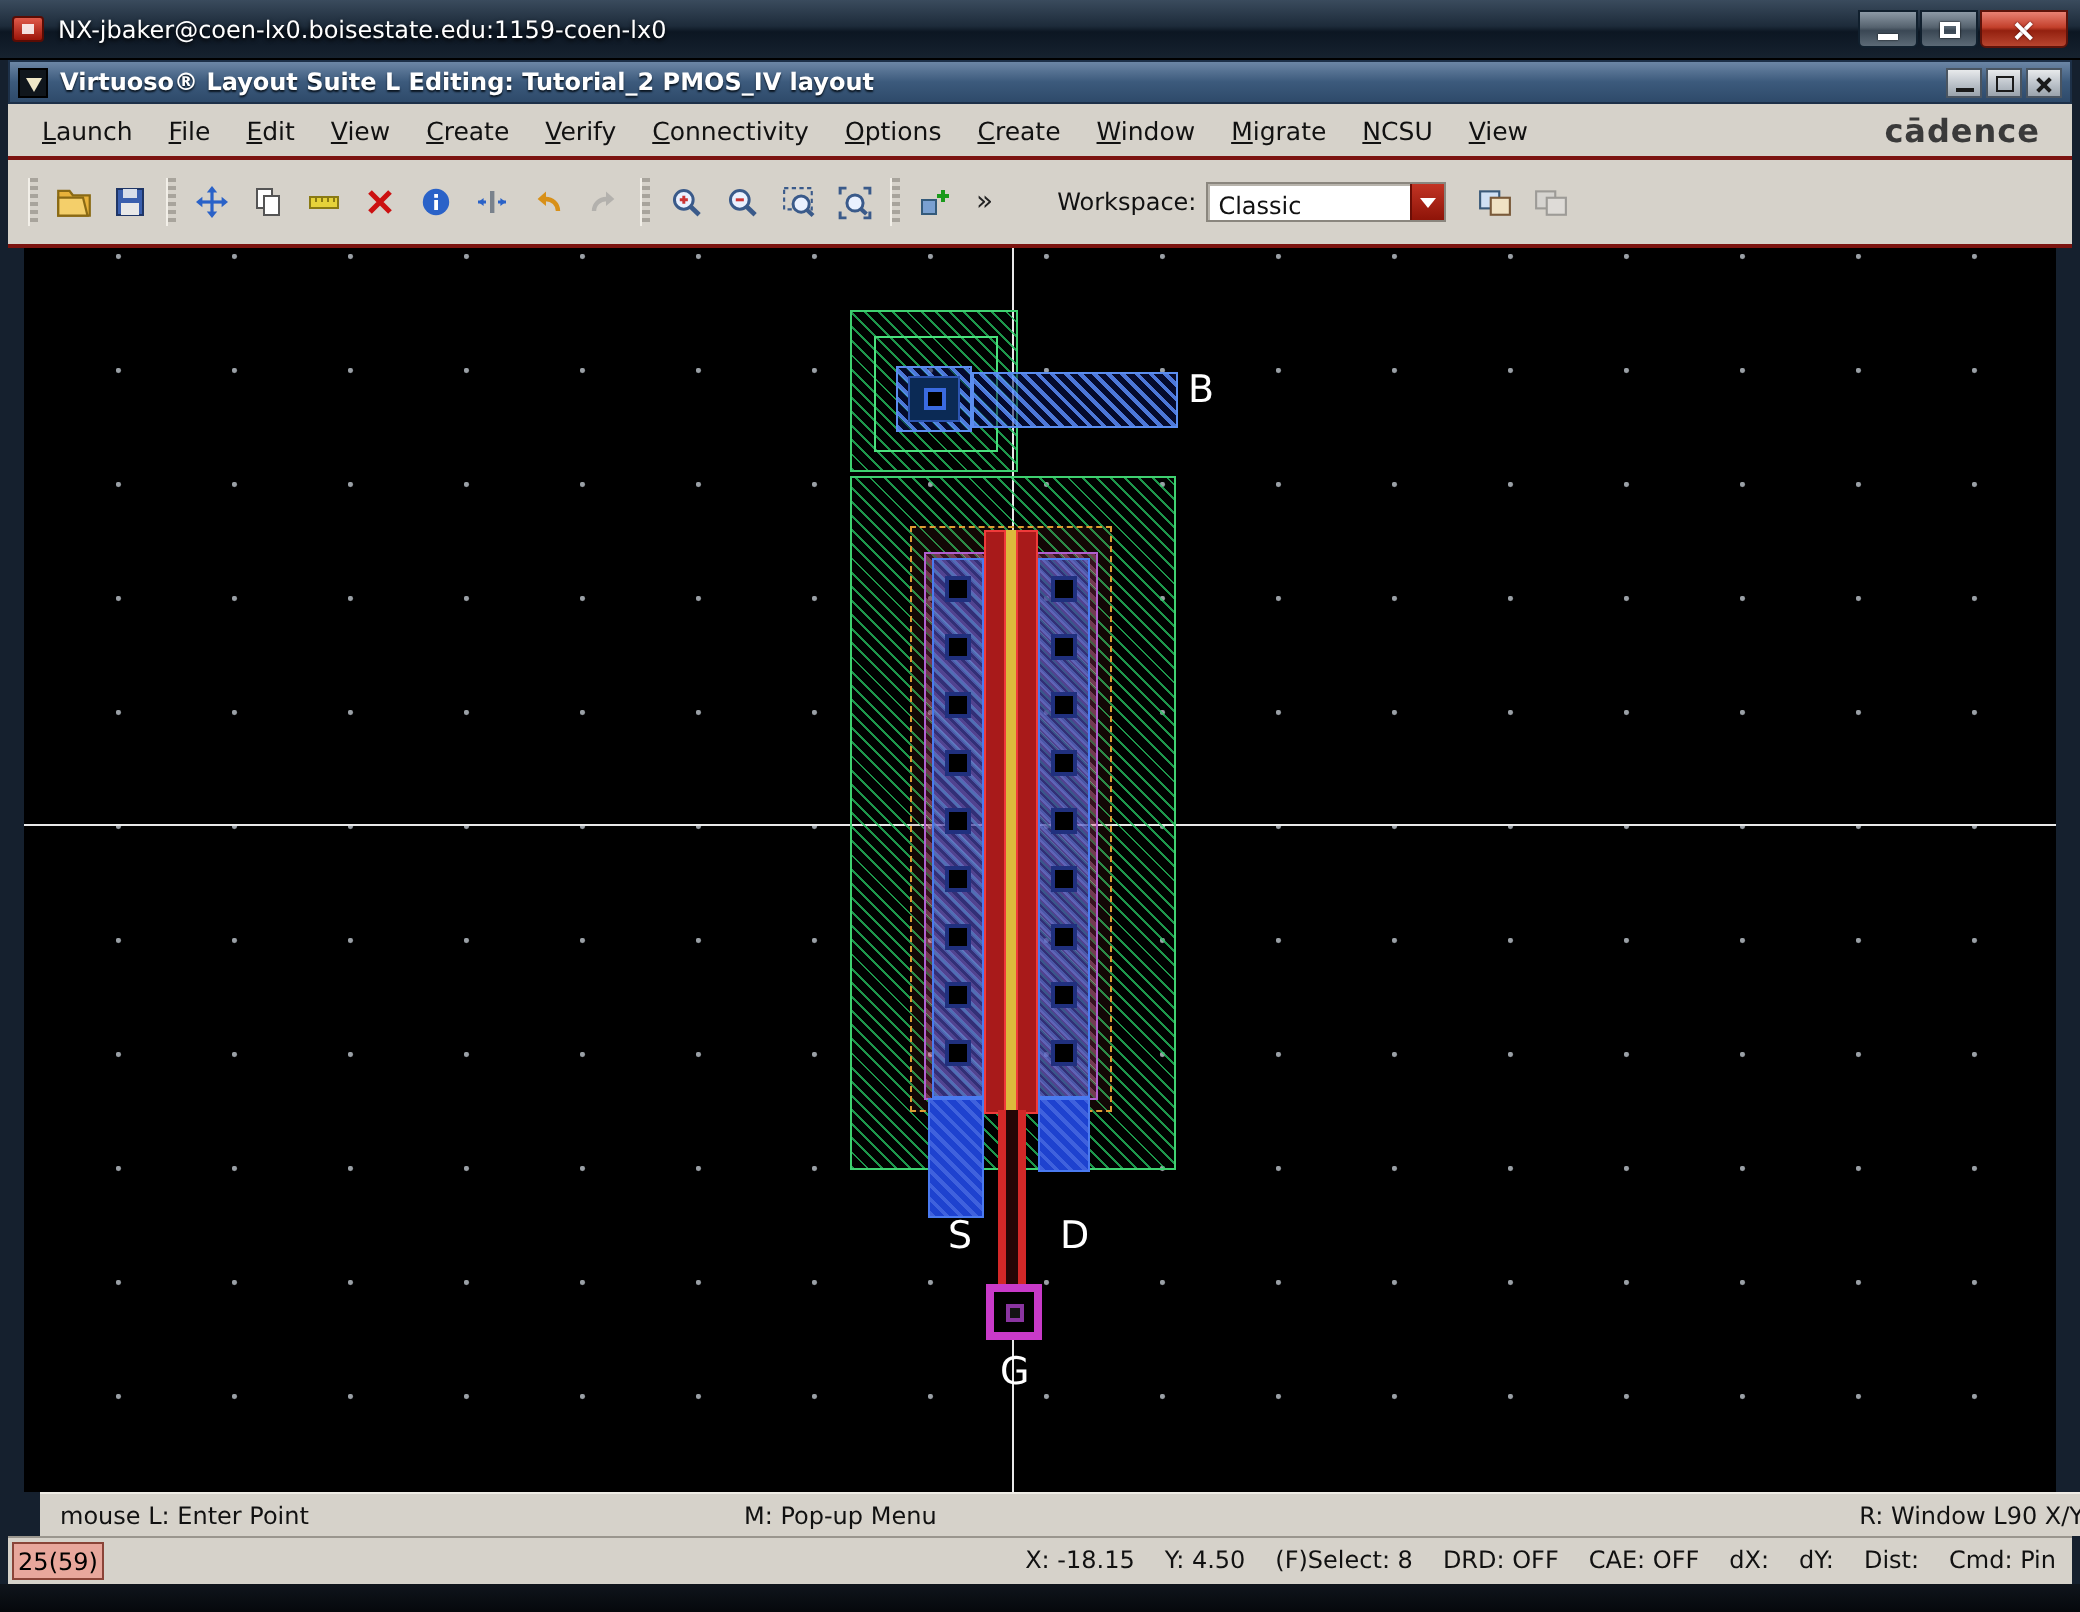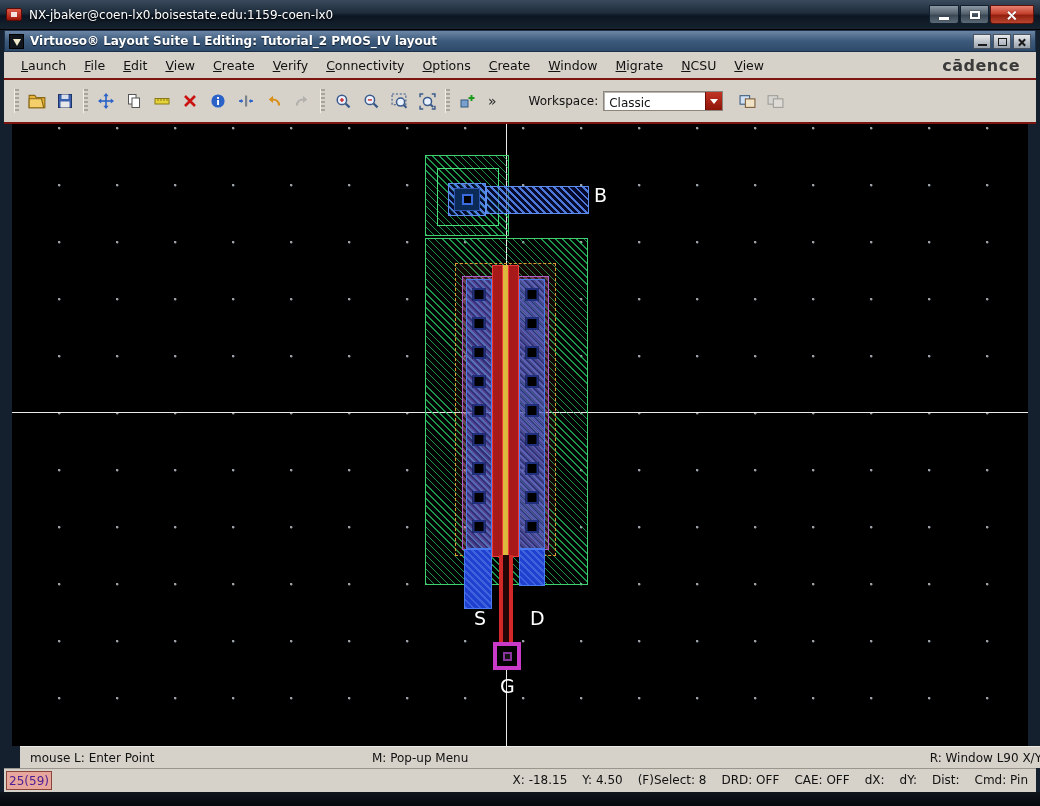--- a/index.html
+++ b/index.html
@@ -95,21 +95,21 @@
   .bulk-contact .core { width:11px; height:11px; background:#000; border:2px solid #3a6ae0; }
   .pin-label { position:absolute; color:#fff; font-size:19px; z-index:6; line-height:1; }
 
   
   .mousebar { left:20px; top:746px; width:1032px; height:22px; background:#d6d2ca;
     border-top:1px solid #efece5; font-size:12px; color:#111; }
   .mousebar span { position:absolute; top:4px; }
   .statusbar { left:4px; top:768px; width:1032px; height:24px; background:#d6d2ca;
     border-top:1px solid #9a968e; font-size:12px; color:#111; }
   .sb-counter { position:absolute; left:2px; top:2px; width:46px; height:19px; background:#e8a79c;
-    border:1px solid #8a4438; color:#4c1d95; display:flex; align-items:center; justify-content:center; font-size:12px; }
+    border:1px solid #8a4438; color:#000000; display:flex; align-items:center; justify-content:center; font-size:12px; }
   .sb-msg { position:absolute; left:52px; top:2px; width:504px; height:19px; background:#dcd8d0;
     border:1px solid; border-color:#8a867e #f4f1ea #f4f1ea #8a867e; display:flex; align-items:center; padding-left:6px; font-size:12px; }
   .sb-right { position:absolute; right:8px; top:4px; display:flex; gap:15px; font-size:12px;text-align:center; }
 
   .bottomframe { left:0; top:792px; width:1040px; height:14px; background:linear-gradient(#10151c,#05080c); }
 </style>
 </head>
 <body>
 
 <div class="window">

